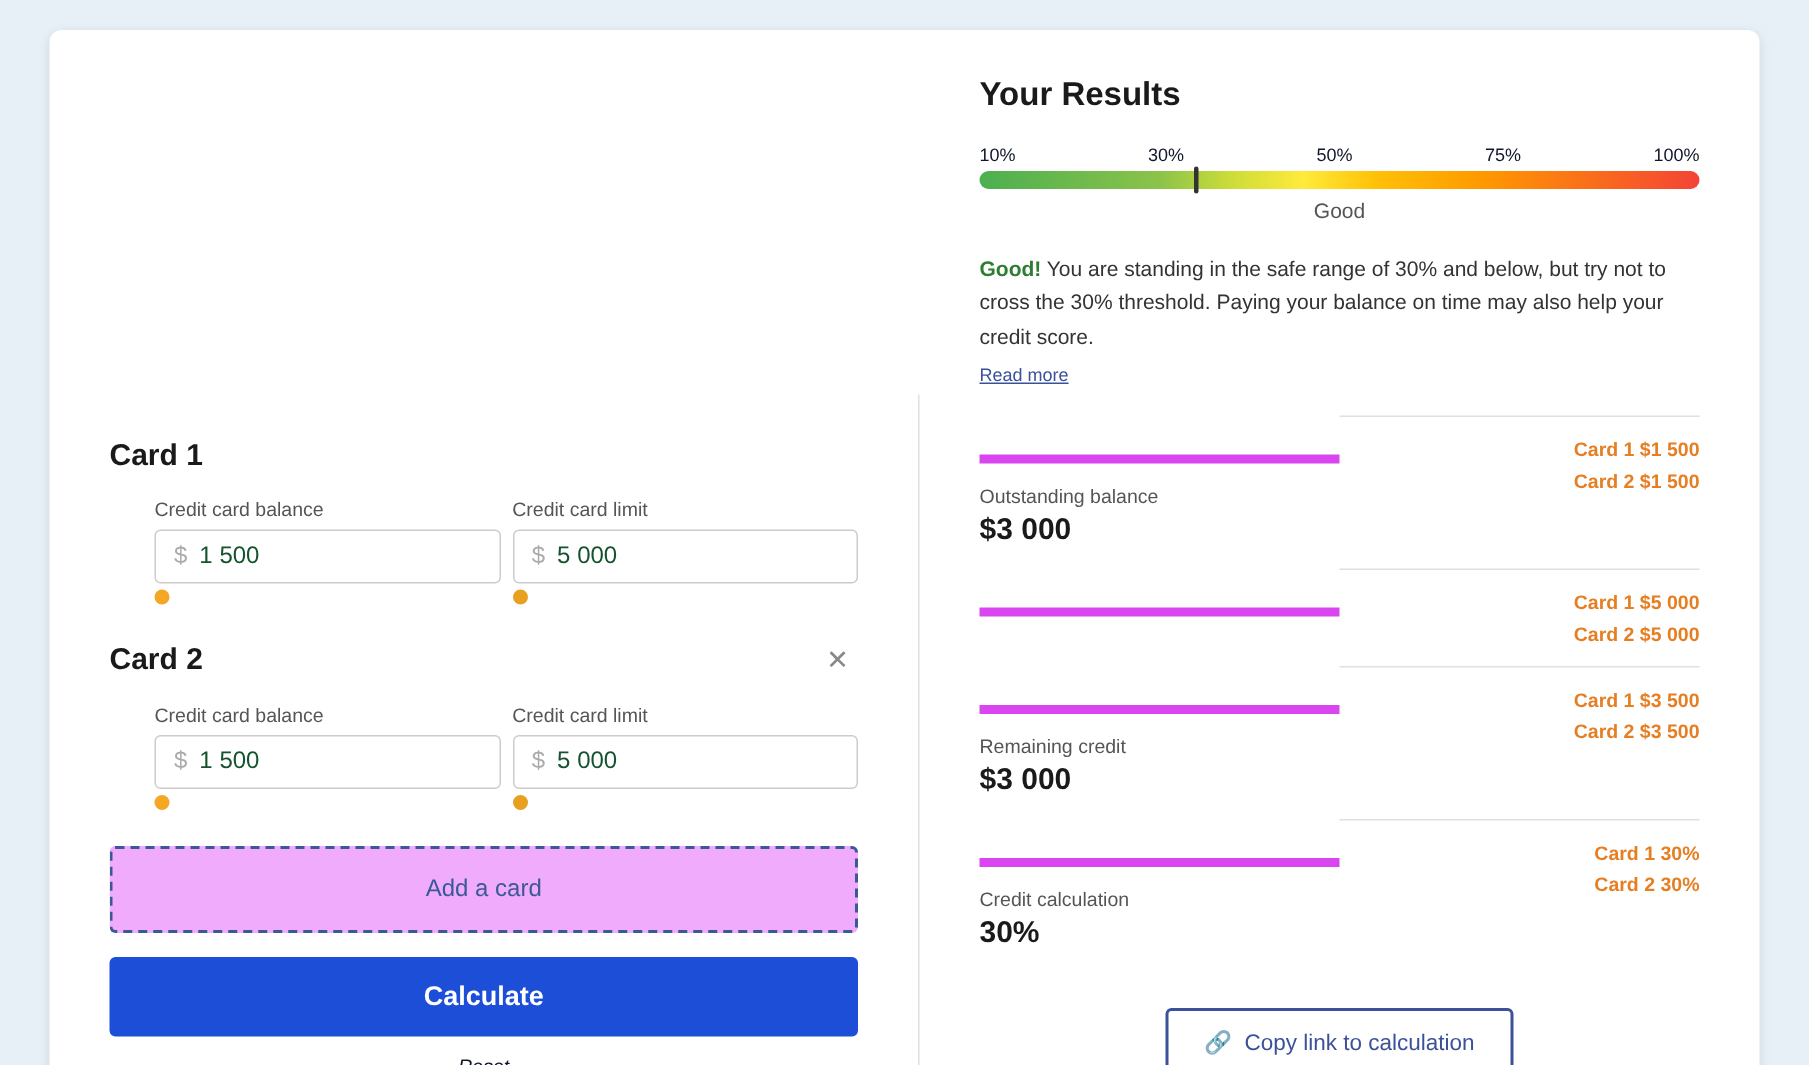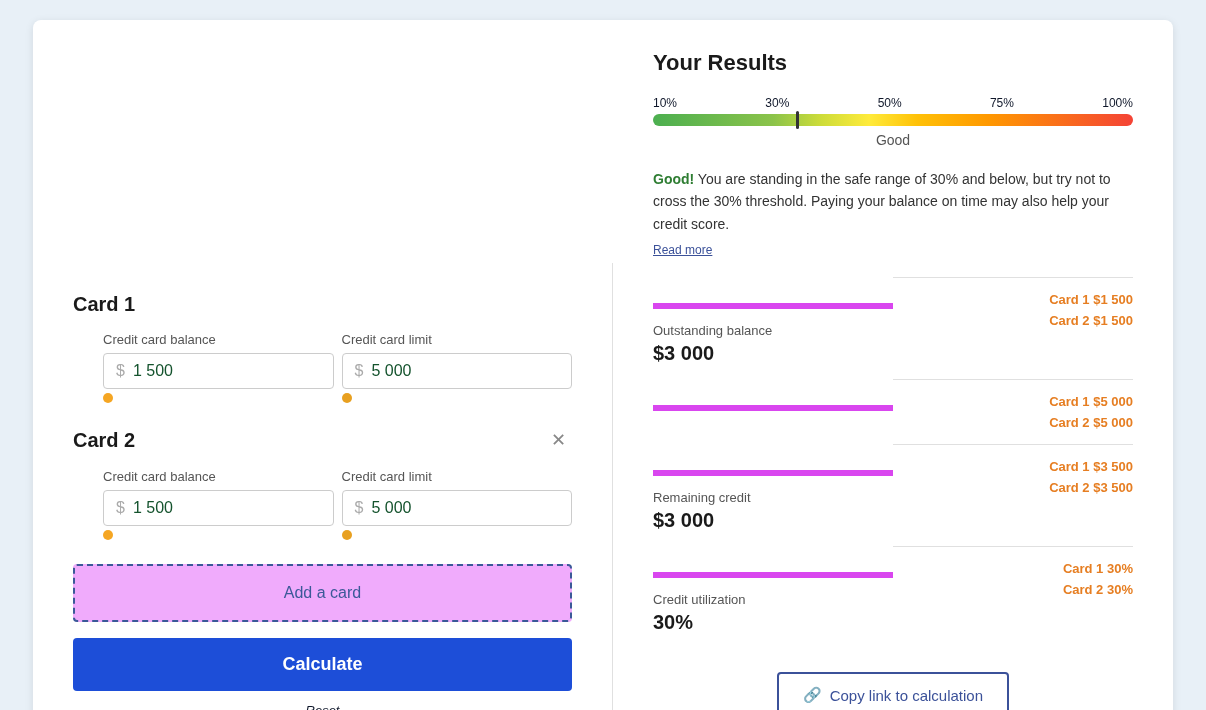--- a/index.html
+++ b/index.html
@@ -371,21 +371,21 @@
           <div class="card-item">
             <span>Card 1</span> <span>$3 500</span>
           </div>
           <div class="card-item">
             <span>Card 2</span> <span>$3 500</span>
           </div>
         </div>
       </div>
 
       <div class="result-left">
-        <div class="result-label">Credit utilization</div>
+        <div class="result-label">Credit calculation</div>
         <div class="result-value">30%</div>
       </div>
       <div class="result-right">
         <div class="card-breakdown">
           <div class="card-item">
             <span>Card 1</span> <span>30%</span>
           </div>
           <div class="card-item">
             <span>Card 2</span> <span>30%</span>
           </div>

